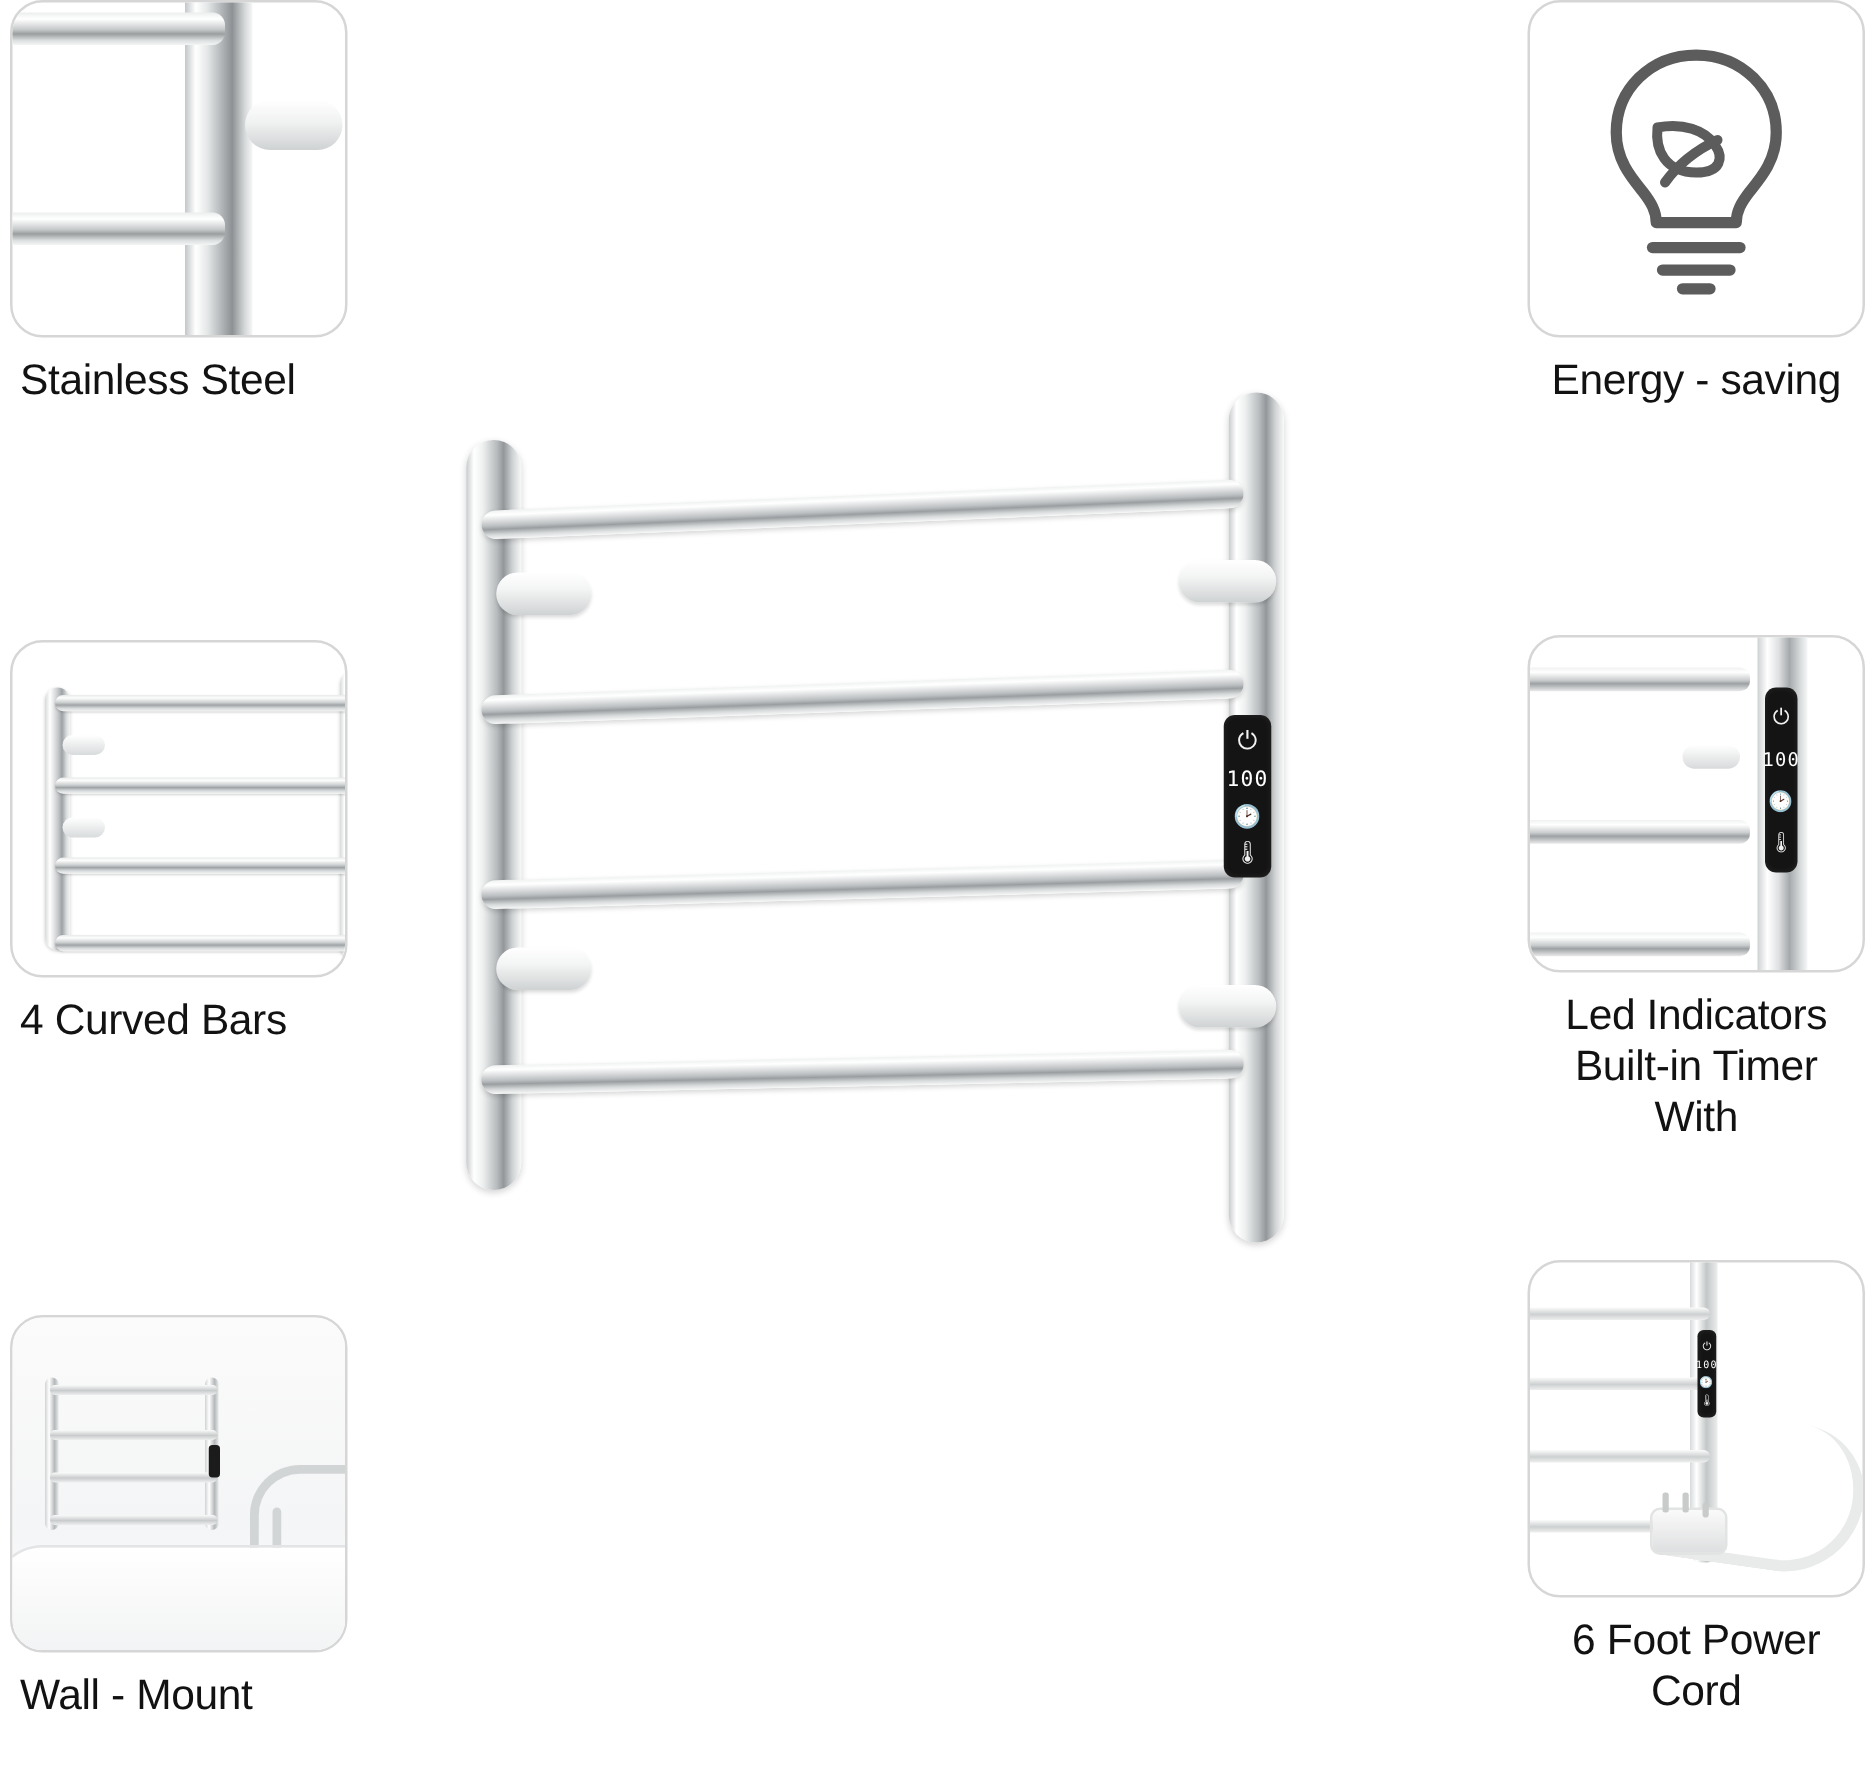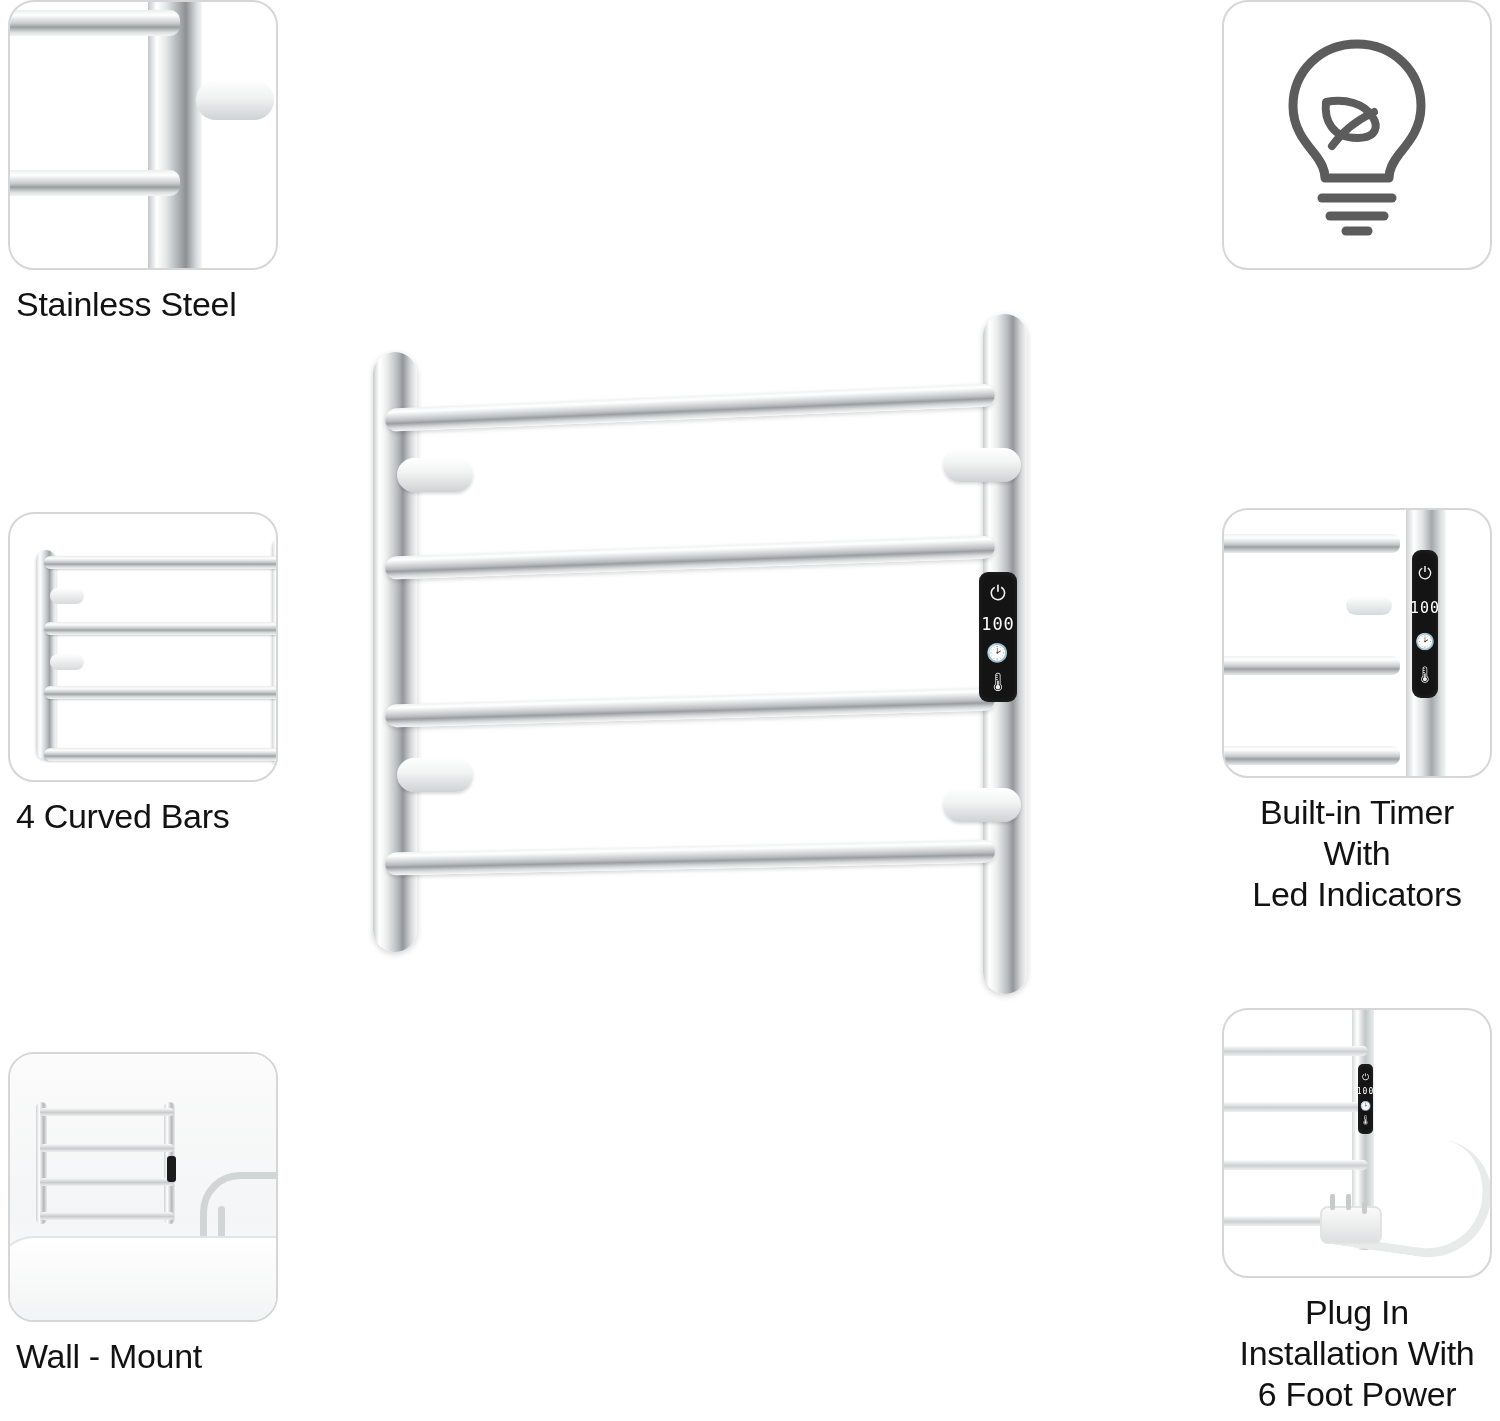--- a/index.html
+++ b/index.html
@@ -276,41 +276,42 @@
             <line x1="68" y1="188" x2="122" y2="188"></line>
             <line x1="84" y1="203" x2="106" y2="203"></line>
           </g>
           <path d="M95 110 C70 110 62 92 64 74 c20 -4 38 2 46 14 c7 10 5 22 -15 22 Z" fill="none" stroke="#5c5c5c" stroke-width="8" stroke-linejoin="round"></path>
           <path d="M70 118 C80 104 95 92 112 84" fill="none" stroke="#5c5c5c" stroke-width="8" stroke-linecap="round"></path>
         </svg>
       </span>
     </div>
   </div>
   <div class="caption cap-right">
+    <div>Energy - saving</div>
   </div>
 </div>
 
 <div class="feature right-col f-timer">
   <div class="thumb">
     <div class="tc-post"></div>
     <div class="tc-rail" style="top:24px;"></div>
     <div class="tc-rail" style="top:146px;"></div>
     <div class="tc-rail" style="top:236px;"></div>
     <div class="tc-nub" style="top:86px;"></div>
 
     <div class="panel" style="right:52px; top:40px; width:26px; height:148px;">
       <span class="pwr" style="font-size:17px;">⏻</span>
       <span class="num" style="font-size:15px;">100</span>
       <span class="clk" style="font-size:16px;">🕑</span>
       <span class="tmp" style="font-size:16px;">🌡</span>
     </div>
   </div>
   <div class="caption cap-right">
+    <div>Led Indicators</div>
     <div>Built-in Timer With</div>
-    <div>Led Indicators</div>
   </div>
 </div>
 
 <div class="feature right-col f-plug">
   <div class="thumb">
     <div class="pl-post"></div>
     <div class="pl-rail" style="top:36px;"></div>
     <div class="pl-rail" style="top:92px;"></div>
     <div class="pl-rail" style="top:150px;"></div>
     <div class="pl-rail" style="top:206px;"></div>
@@ -320,21 +321,20 @@
       <span class="clk" style="font-size:9px;">🕑</span>
       <span class="tmp" style="font-size:9px;">🌡</span>
     </div>
     <div class="pl-cord"></div>
     <div class="pl-plug"></div>
     <div class="pl-prong" style="left:106px; bottom:66px;"></div>
     <div class="pl-prong" style="left:122px; bottom:66px;"></div>
     <div class="pl-prong" style="left:138px; bottom:62px; height:12px; border-radius:3px;"></div>
   </div>
   <div class="caption cap-right">
-    <div>Plug In Installation With</div>
     <div>6 Foot Power Cord</div>
   </div>
 </div>
 
 <div class="product">
   <div class="p-post p-post-left"></div>
   <div class="p-post p-post-right"></div>
 
   <div class="p-rail" style="left:40px; top:96px;  width:610px; transform: rotate(-2.4deg);"></div>
   <div class="p-rail" style="left:40px; top:246px; width:610px; transform: rotate(-2.0deg);"></div>

